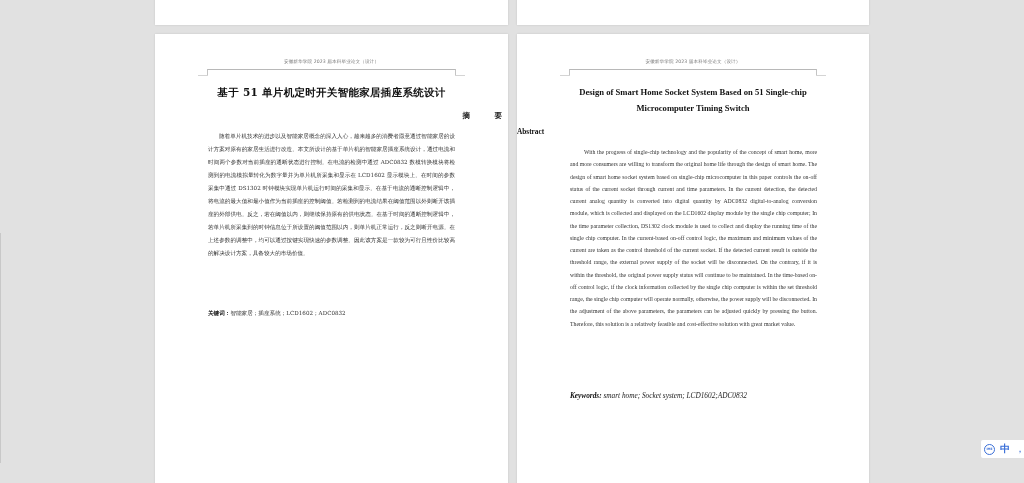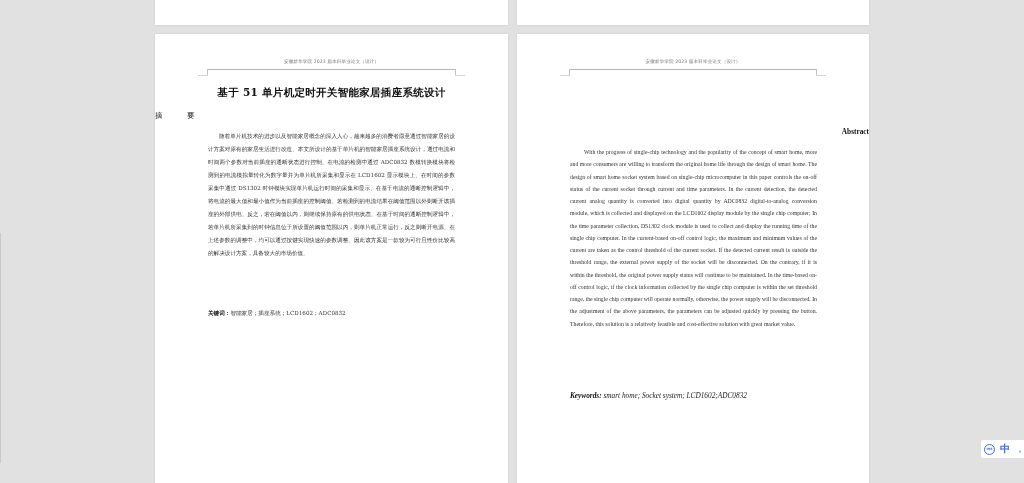--- a/index.html
+++ b/index.html
@@ -40,43 +40,43 @@
   .header-tick-left { left: 43px; }
   .header-tick-right { right: 43px; }
 
   
   .cn-title {
     position: absolute; top: 52px; left: 0; right: 0; text-align: center;
     font-family: "DejaVu Serif", serif; font-weight: bold; font-size: 10.5px;
     color: #111; letter-spacing: 0.3px;
   }
   .cn-abstract-heading {
-    position: absolute; top: 77px; left: 0; right: 0; text-align: left;
-    font-family: "DejaVu Serif", serif; font-weight: normal; font-size: 7.5px;
+    position: absolute; top: 77px; left: 0; right: 0; text-align: right;
+    font-family: "DejaVu Serif", serif; font-weight: bold; font-size: 7.5px;
     color: #222; word-spacing: 10px; letter-spacing: 6px;
   }
   .cn-body {
     position: absolute; top: 96px; left: 53px; width: 247px;
     font-family: "DejaVu Serif", serif; font-size: 5.6px; line-height: 13.05px;
     color: #333; text-align: justify; text-indent: 11px; margin: 0;
   }
   .cn-keywords {
     position: absolute; top: 276px; left: 53px; width: 247px;
     font-family: "DejaVu Serif", serif; font-size: 5.6px; color: #333;
   }
   .kw-label { font-weight: bold; color: #111; }
 
   
   .en-title {
     position: absolute; top: 50px; left: 40px; right: 40px; text-align: center;
     font-family: "Liberation Serif", serif; font-weight: bold; font-size: 8.6px;
     line-height: 16px; color: #111;
   }
   .en-abstract-heading {
-    position: absolute; top: 93px; left: 0; right: 0; text-align: right;
+    position: absolute; top: 93px; left: 0; right: 0; text-align: left;
     font-family: "Liberation Serif", serif; font-weight: bold; font-size: 7.3px;
     color: #111;
   }
   .en-body {
     position: absolute; top: 112px; left: 53px; width: 247px;
     font-family: "Liberation Serif", serif; font-size: 5.75px; line-height: 12.25px;
     color: #333; text-align: justify; text-indent: 14px; margin: 0;
   }
   .en-keywords {
     position: absolute; top: 357px; left: 53px; width: 260px;
@@ -129,20 +129,21 @@
       <span class="kw-label">关键词：</span><span>智能家居；插座系统；LCD1602；ADC0832</span>
     </div>
   </div>
 
   <div class="page page-right">
     <div class="running-header">安徽新华学院 2023 届本科毕业论文（设计）</div>
     <div class="header-rule"></div>
     <div class="header-tick-left"></div>
     <div class="header-tick-right"></div>
 
+    <div class="en-title">Design of Smart Home Socket System Based on 51 Single-chip Microcomputer Timing Switch</div>
     <div class="en-abstract-heading">Abstract</div>
     <p class="en-body">With the progress of single-chip technology and the popularity of the concept of smart home, more and more consumers are willing to transform the original home life through the design of smart home. The design of smart home socket system based on single-chip microcomputer in this paper controls the on-off status of the current socket through current and time parameters. In the current detection, the detected current analog quantity is converted into digital quantity by ADC0832 digital-to-analog conversion module, which is collected and displayed on the LCD1602 display module by the single chip computer; In the time parameter collection, DS1302 clock module is used to collect and display the running time of the single chip computer. In the current-based on-off control logic, the maximum and minimum values of the current are taken as the control threshold of the current socket. If the detected current result is outside the threshold range, the external power supply of the socket will be disconnected. On the contrary, if it is within the threshold, the original power supply status will continue to be maintained. In the time-based on-off control logic, if the clock information collected by the single chip computer is within the set threshold range, the single chip computer will operate normally, otherwise, the power supply will be disconnected. In the adjustment of the above parameters, the parameters can be adjusted quickly by pressing the button. Therefore, this solution is a relatively feasible and cost-effective solution with great market value.</p>
     <div class="en-keywords">
       <span class="kw-label">Keywords:</span><span> smart home; Socket system; LCD1602;ADC0832</span>
     </div>
   </div>
 
   <div class="ime-toolbar">
     <span class="ime-logo">IME</span>
     <span class="ime-mode">中</span>

